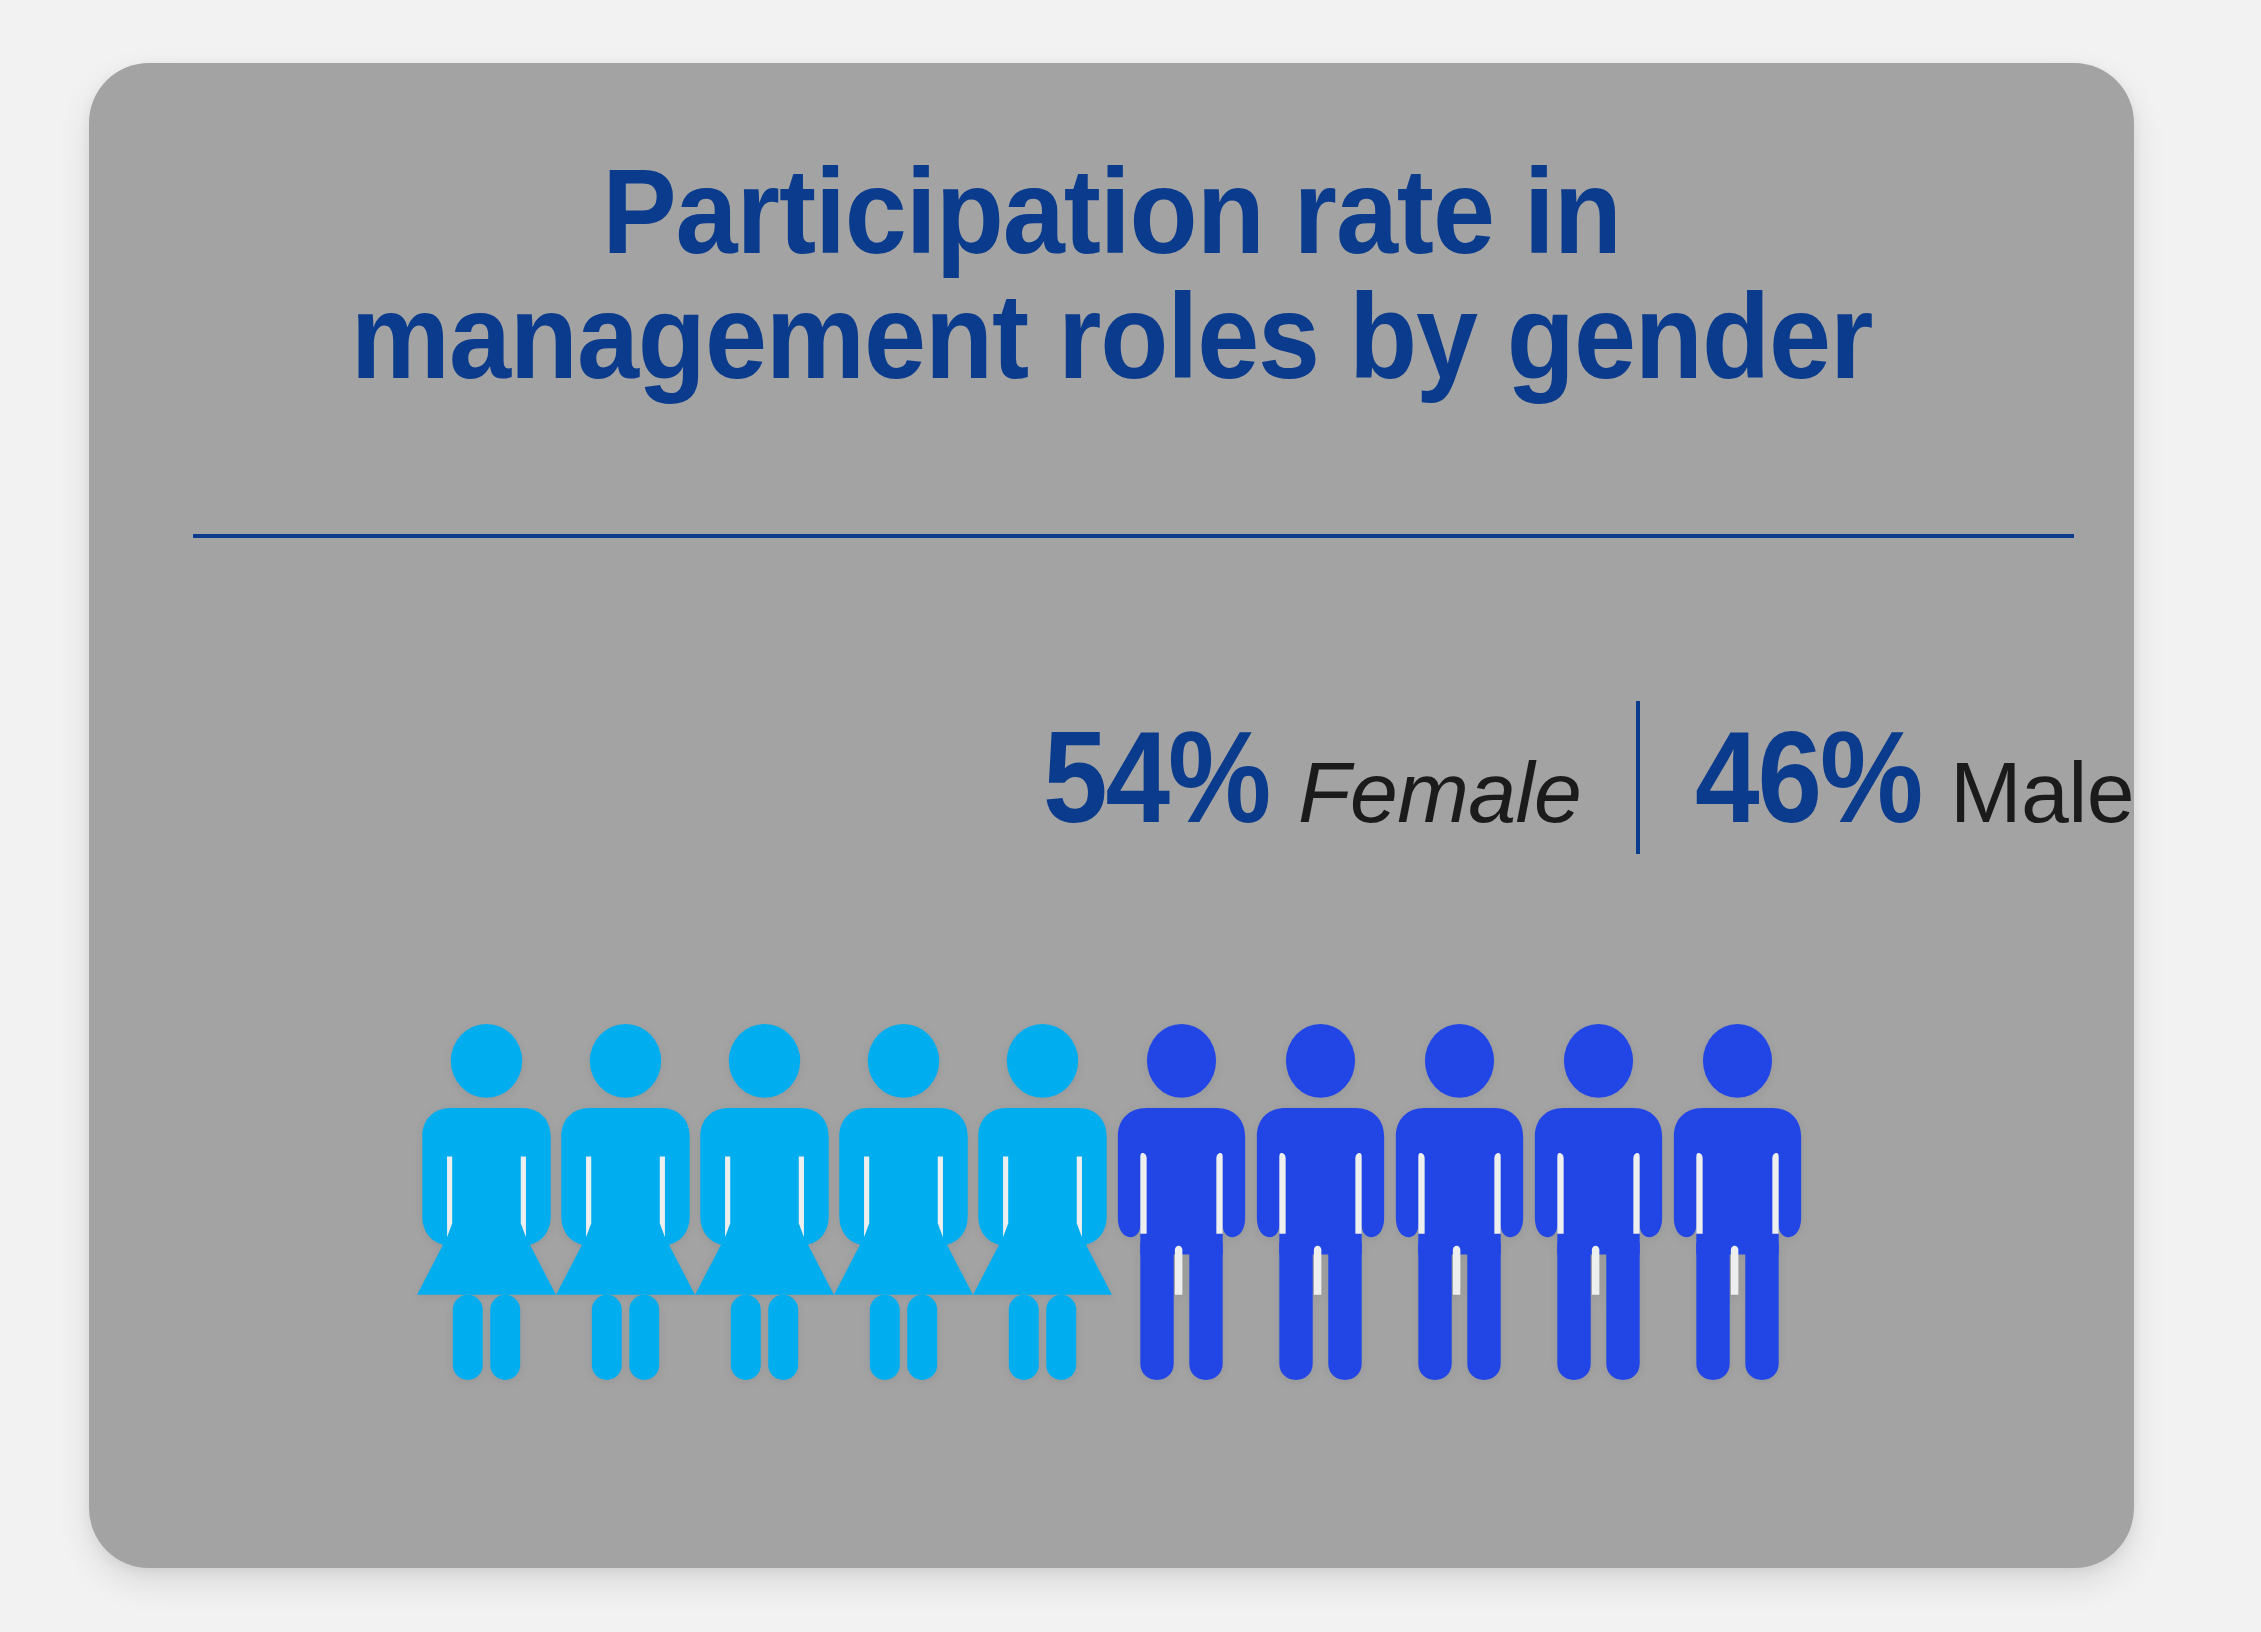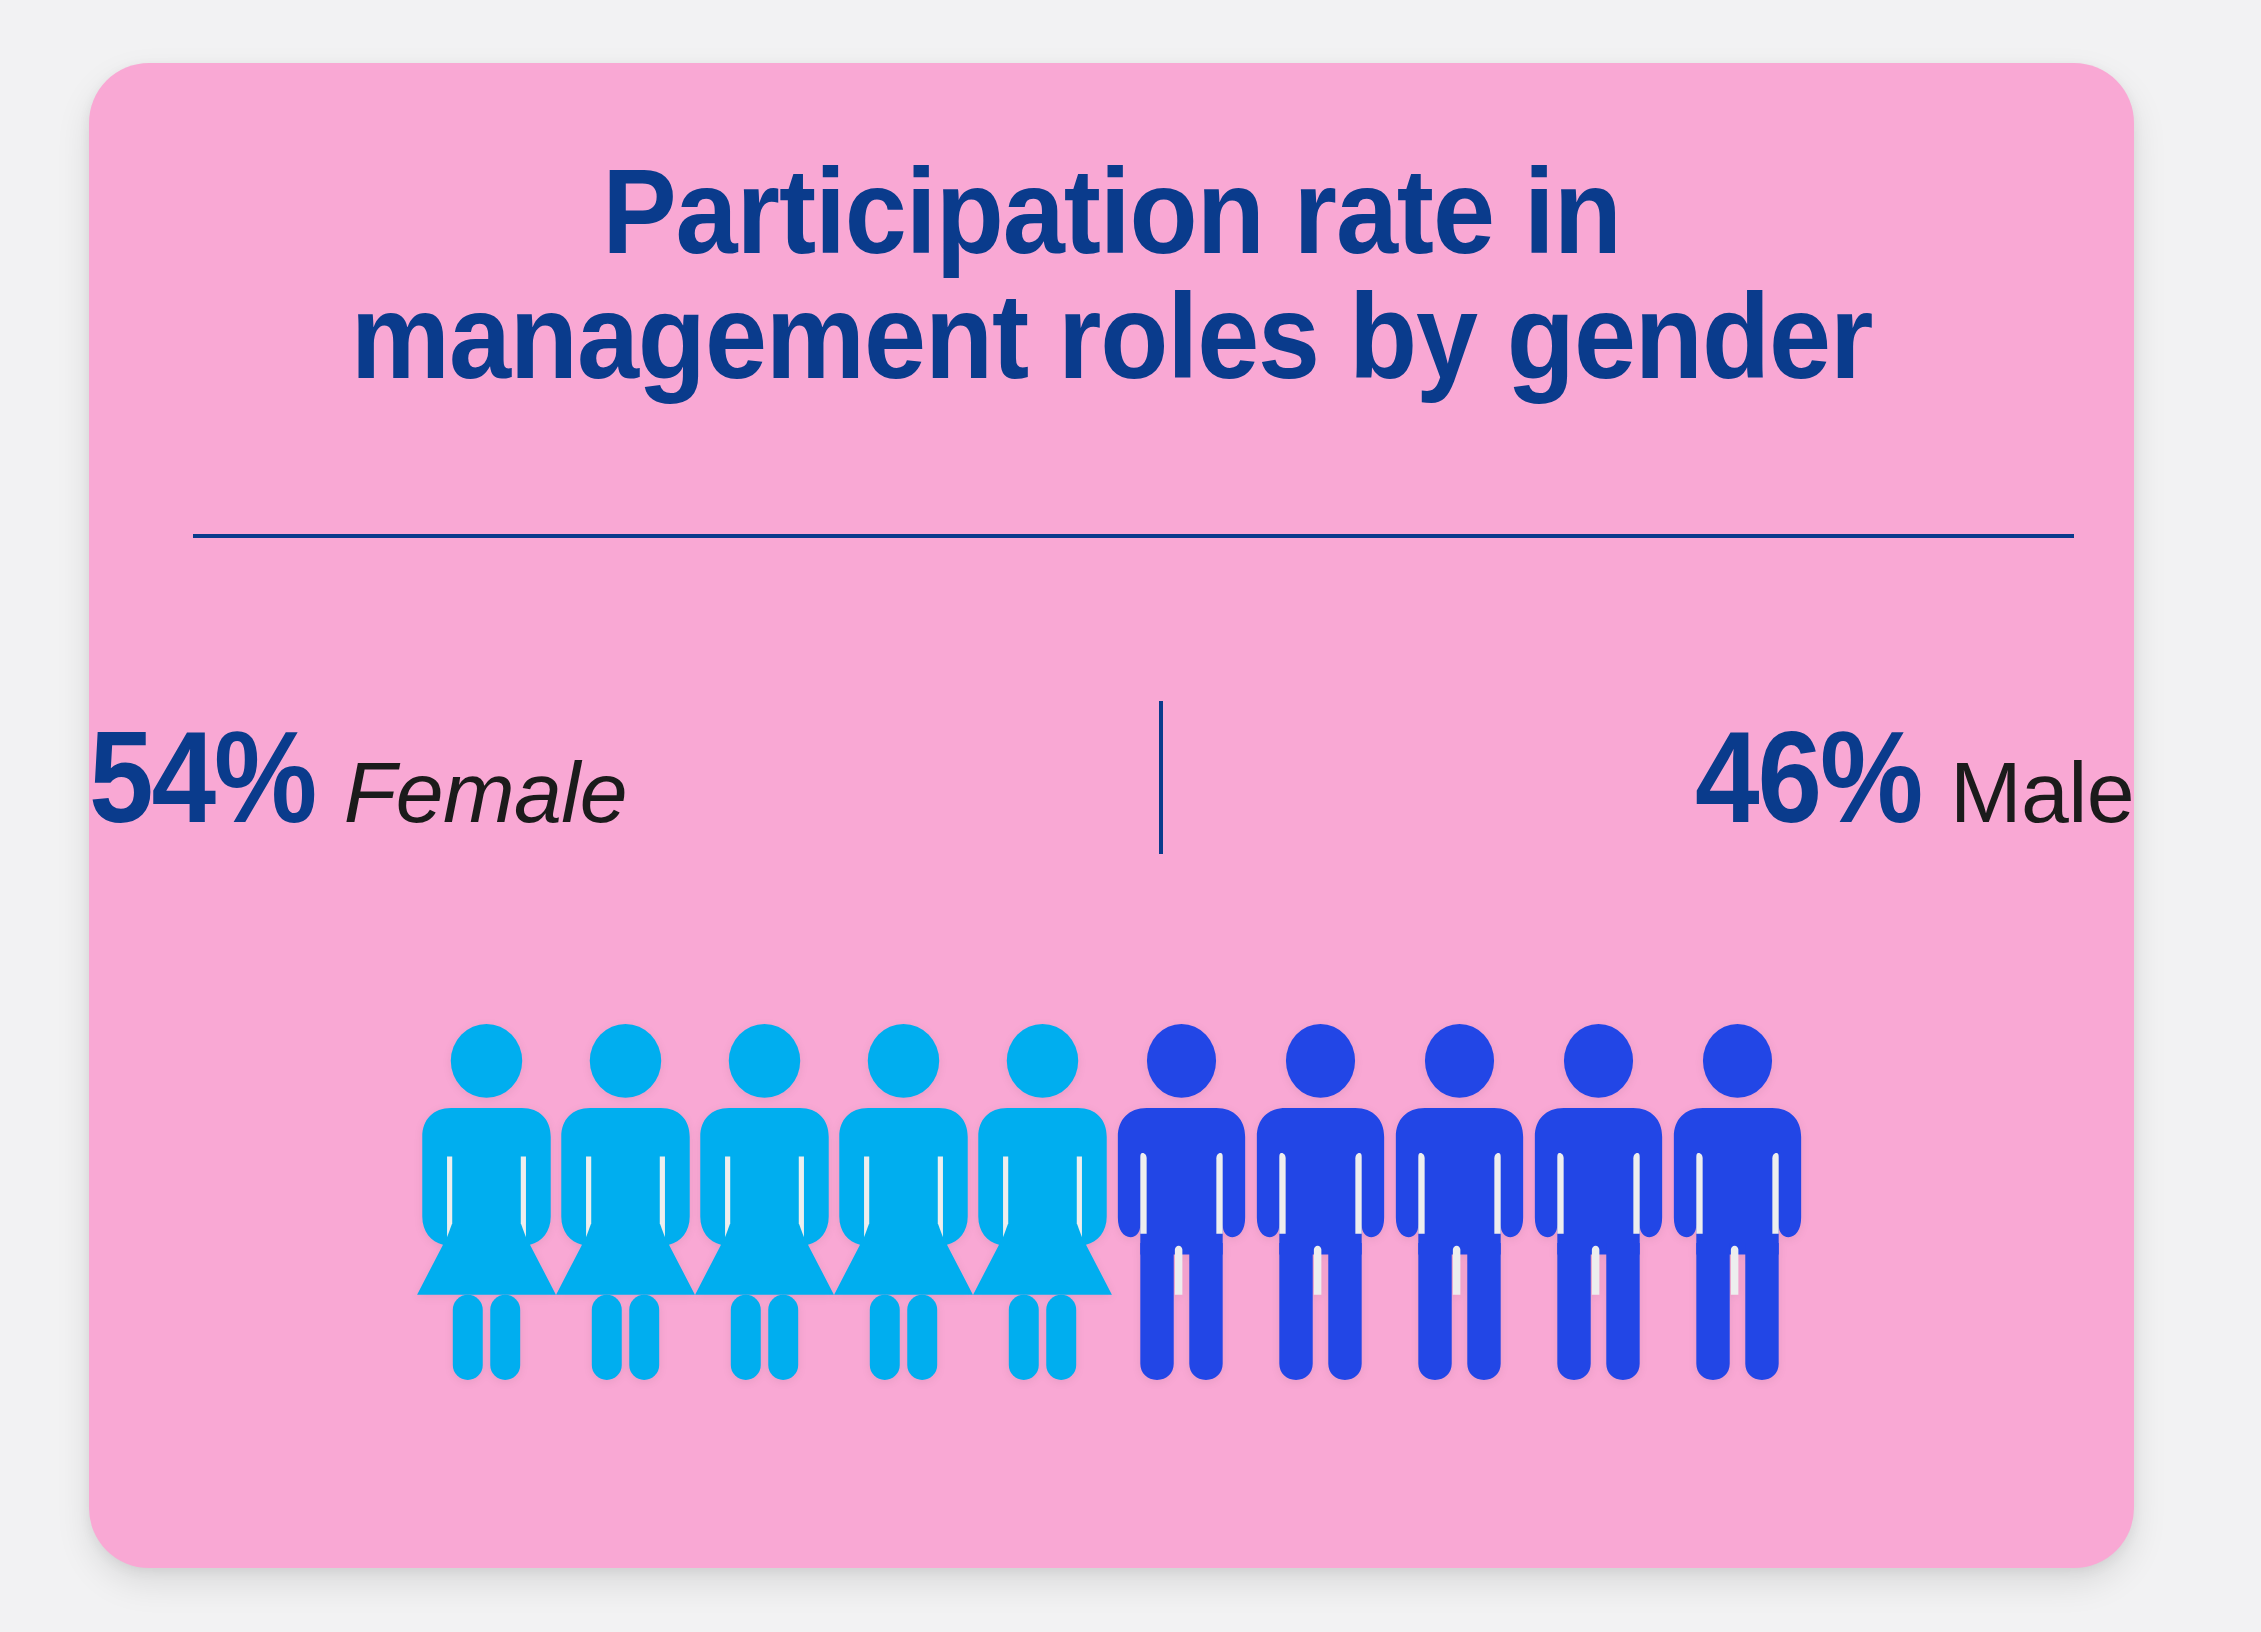--- a/index.html
+++ b/index.html
@@ -62,21 +62,21 @@
 
   
   #stats-row {
     position: absolute;
     left: 0;
     top: 628px;
     width: 100%;
     height: 173px;
     display: flex;
     align-items: center;
-    justify-content: space-between;
+    justify-content: flex-end;
   }
   .stat {
     display: flex;
     align-items: baseline;
     white-space: nowrap;
   }
   .stat-value {
     color: #0a3b8c;
     font-family: "Liberation Sans Narrow", "Liberation Sans", sans-serif;
     font-weight: 700;
@@ -118,21 +118,21 @@
   .figure {
     width: 139px;
     height: 356px;
     display: block;
     filter: drop-shadow(0 2.9px 4px rgba(0,0,0,0.07));
   }
 </style>
 </head>
 <body style="background: rgb(242, 242, 243);">
 
-<div id="card" style="background: #f9a8d4;">
+<div id="card" style="background: #a3a3a3;">
 
   <div id="title-block">
     <div class="title-line" style="color: rgb(10, 59, 140);">Participation rate in</div>
     <div class="title-line" style="color: rgb(10, 59, 140);">management roles by gender</div>
   </div>
 
   <div id="title-rule" style="background: rgb(10, 59, 140);"></div>
 
   <div id="stats-row">
 

